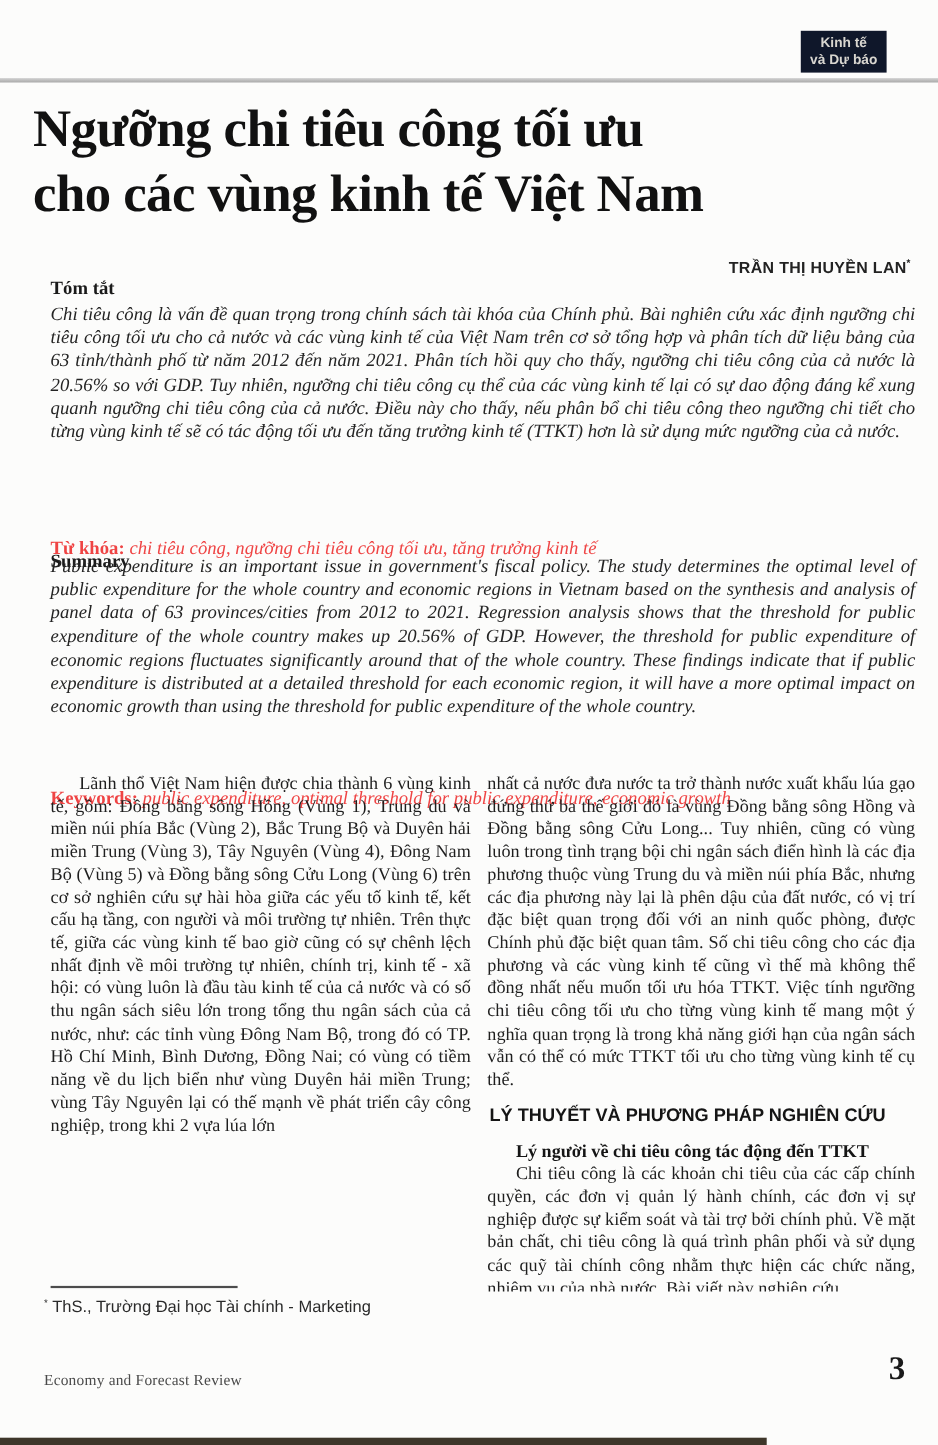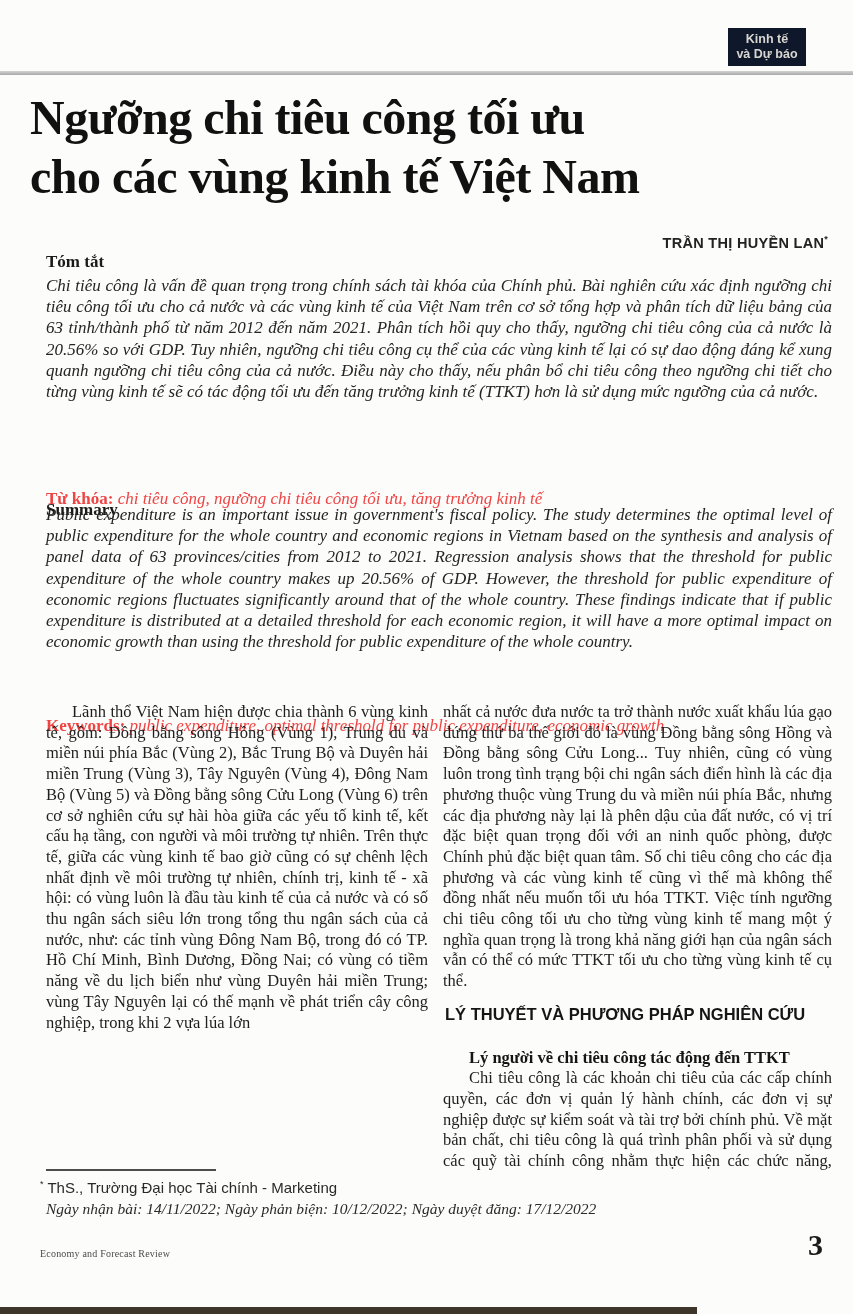--- a/index.html
+++ b/index.html
@@ -105,21 +105,21 @@
   .col-left  { width: 382px; }
   .col-right { width: 389px; }
   .col-heading {
     font-family: "Liberation Sans", sans-serif;
     font-weight: bold;
     font-size: 16.5px;
     text-align: left;
     margin: 0 0 15px 2px;
     color: #151515;
   }
-  .col-heading.method { margin: 12px 0 23px 2px; }
+  .col-heading.method { margin: 12px 0 12px 2px; }
   .para-indent { text-indent: 26px; margin: 0; }
   .para-flat   { text-indent: 0;    margin: 0; }
   .sub-heading {
     font-weight: bold;
     text-indent: 26px;
     margin: 0;
     color: #151515;
   }
 
   
@@ -148,21 +148,21 @@
     font-style: italic;
     font-size: 15.5px;
     color: #2a2a2a;
   }
 
   
   .footer-journal {
     position: absolute;
     top: 1248px;
     left: 40px;
-    font-size: 10px;
+    font-size: 14px;
     letter-spacing: 0.2px;
     color: #4a4a4a;
   }
   .page-number {
     position: absolute;
     top: 1228px;
     right: 30px;
     font-weight: bold;
     font-size: 30px;
     color: #1a1a1a;
@@ -220,19 +220,18 @@
       <p class="sub-heading">Lý người về chi tiêu công tác động đến TTKT</p>
       <p class="para-indent">Chi tiêu công là các khoản chi tiêu của các cấp chính quyền, các đơn vị quản lý hành chính, các đơn vị sự nghiệp được sự kiểm soát và tài trợ bởi chính phủ. Về mặt bản chất, chi tiêu công là quá trình phân phối và sử dụng các quỹ tài chính công nhằm thực hiện các chức năng, nhiệm vụ của nhà nước. Bài viết này nghiên cứu</p>
     </div>
   </div>
 
   <div class="footnote-rule"></div>
   <div class="footnote-affil">
     <sup>*</sup>
     <span>ThS., Trường Đại học Tài chính - Marketing</span>
   </div>
-  <div class="footnote-dates">Ngày nhận bài: 14/11/2022; Ngày phản biện: 10/12/2022; Ngày duyệt đăng: 17/12/2022</div>
 
   <div class="footer-journal">Economy and Forecast Review</div>
   <div class="page-number">3</div>
   <div class="bottom-bar"></div>
 
 </div>
 
 </body></html>

